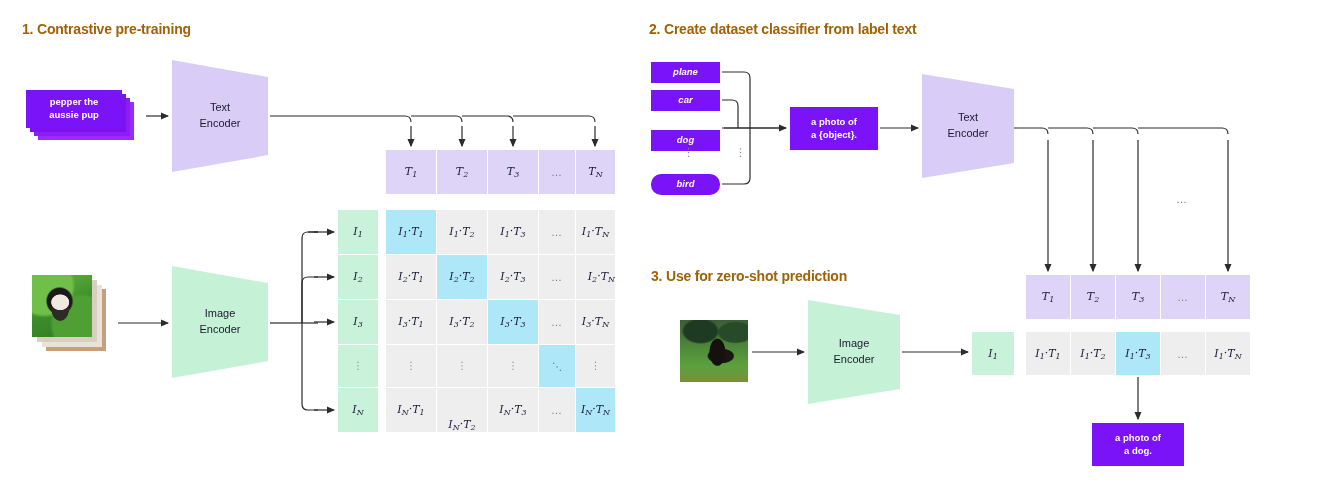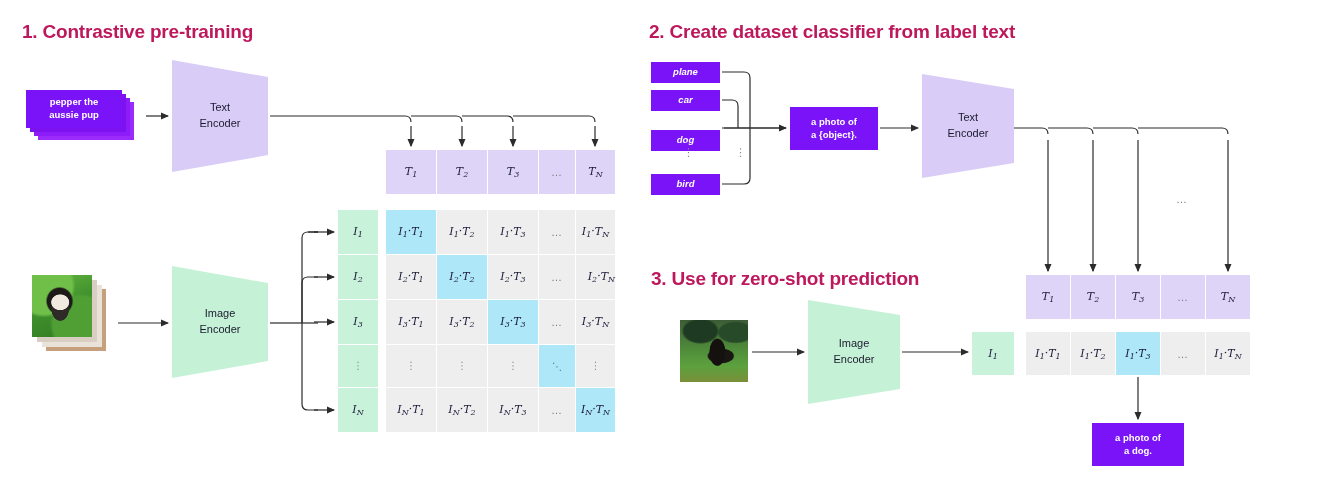--- a/index.html
+++ b/index.html
@@ -1,19 +1,19 @@
 <!DOCTYPE html>
 <html><head>
 <meta charset="utf-8">
 <style>
   html,body{margin:0;padding:0;background:#ffffff;}
   body{width:1327px;height:485px;position:relative;
        font-family:"Liberation Sans", sans-serif;color:#111;overflow:hidden;}
   .abs{position:absolute;}
-  .sec-title{font-size:19px;font-weight:bold;letter-spacing:-0.2px;color:#be185d;white-space:nowrap;}
+  .sec-title{font-size:14px;font-weight:bold;letter-spacing:-0.2px;color:#a16207;white-space:nowrap;}
 
   
   .pbox{background:#7a13f8;color:#ffffff;display:flex;align-items:center;justify-content:center;
         flex-direction:column;text-align:center;font-size:9.5px;font-weight:bold;line-height:1.35;}
   .pbox.ital{font-style:italic;}
   .stack-wrap{position:absolute;}
   .stack-wrap .sh{position:absolute;background:#8c1df9;}
   .stack-wrap .sh.s1{background:#9a2bfb;}
   .stack-wrap .sh.s2{background:#8c1df9;}
   .stack-wrap .sh.s3{background:#7d12f0;}
@@ -191,21 +191,21 @@
 <div class="cell hl" style="left:539px;top:345px;width:36px;height:42px;">
     <span class="ddots">⋱</span>
   </div>
 <div class="cell g" style="left:576px;top:345px;width:39px;height:42px;">
     <span class="vdots">⋮</span>
   </div>
 
 <div class="cell g" style="left:386px;top:388px;width:50px;height:44px;">
     <span><i>I</i><span class="sub">N</span>·<i>T</i><span class="sub">1</span></span>
   </div>
-<div class="cell g" style="left:437px;top:388px;width:50px;height:44px;">
+<div class="cell g" style="left:437px;top:388px;width:50px;height:44px;align-items:flex-end;">
     <span><i>I</i><span class="sub">N</span>·<i>T</i><span class="sub">2</span></span>
   </div>
 <div class="cell g" style="left:488px;top:388px;width:50px;height:44px;">
     <span><i>I</i><span class="sub">N</span>·<i>T</i><span class="sub">3</span></span>
   </div>
 <div class="cell g" style="left:539px;top:388px;width:36px;height:44px;">
     <span class="dots">…</span>
   </div>
 <div class="cell hl" style="left:576px;top:388px;width:39px;height:44px;">
     <span><i>I</i><span class="sub">N</span>·<i>T</i><span class="sub">N</span></span>
@@ -217,21 +217,21 @@
   <span>plane</span>
   </div>
 <div class="pbox ital" style="position:absolute;left:651px;top:90px;width:69px;height:21px;">
   <span>car</span>
   </div>
 <div class="pbox ital" style="position:absolute;left:651px;top:118px;width:69px;height:21px;margin-top:12px;">
   <span>dog</span>
   </div>
 <div class="abs vdots" style="left:683px;top:148px;font-size:11px;">⋮</div>
 <div class="abs vdots" style="left:735px;top:148px;font-size:11px;">⋮</div>
-<div class="pbox ital" style="position:absolute;left:651px;top:174px;width:69px;height:21px;">
+<div class="pbox ital" style="position:absolute;left:651px;top:174px;width:69px;height:21px;border-radius:10px;">
   <span>bird</span>
   </div>
 
 <div class="pbox" style="position:absolute;left:790px;top:107px;width:88px;height:43px;">
   <span>a photo of</span>
   <span class="ital">a {object}.</span>
 </div>
 
 <div class="trap" style="left:922px;top:74px;width:92px;height:104px;">
   <div class="shape">

